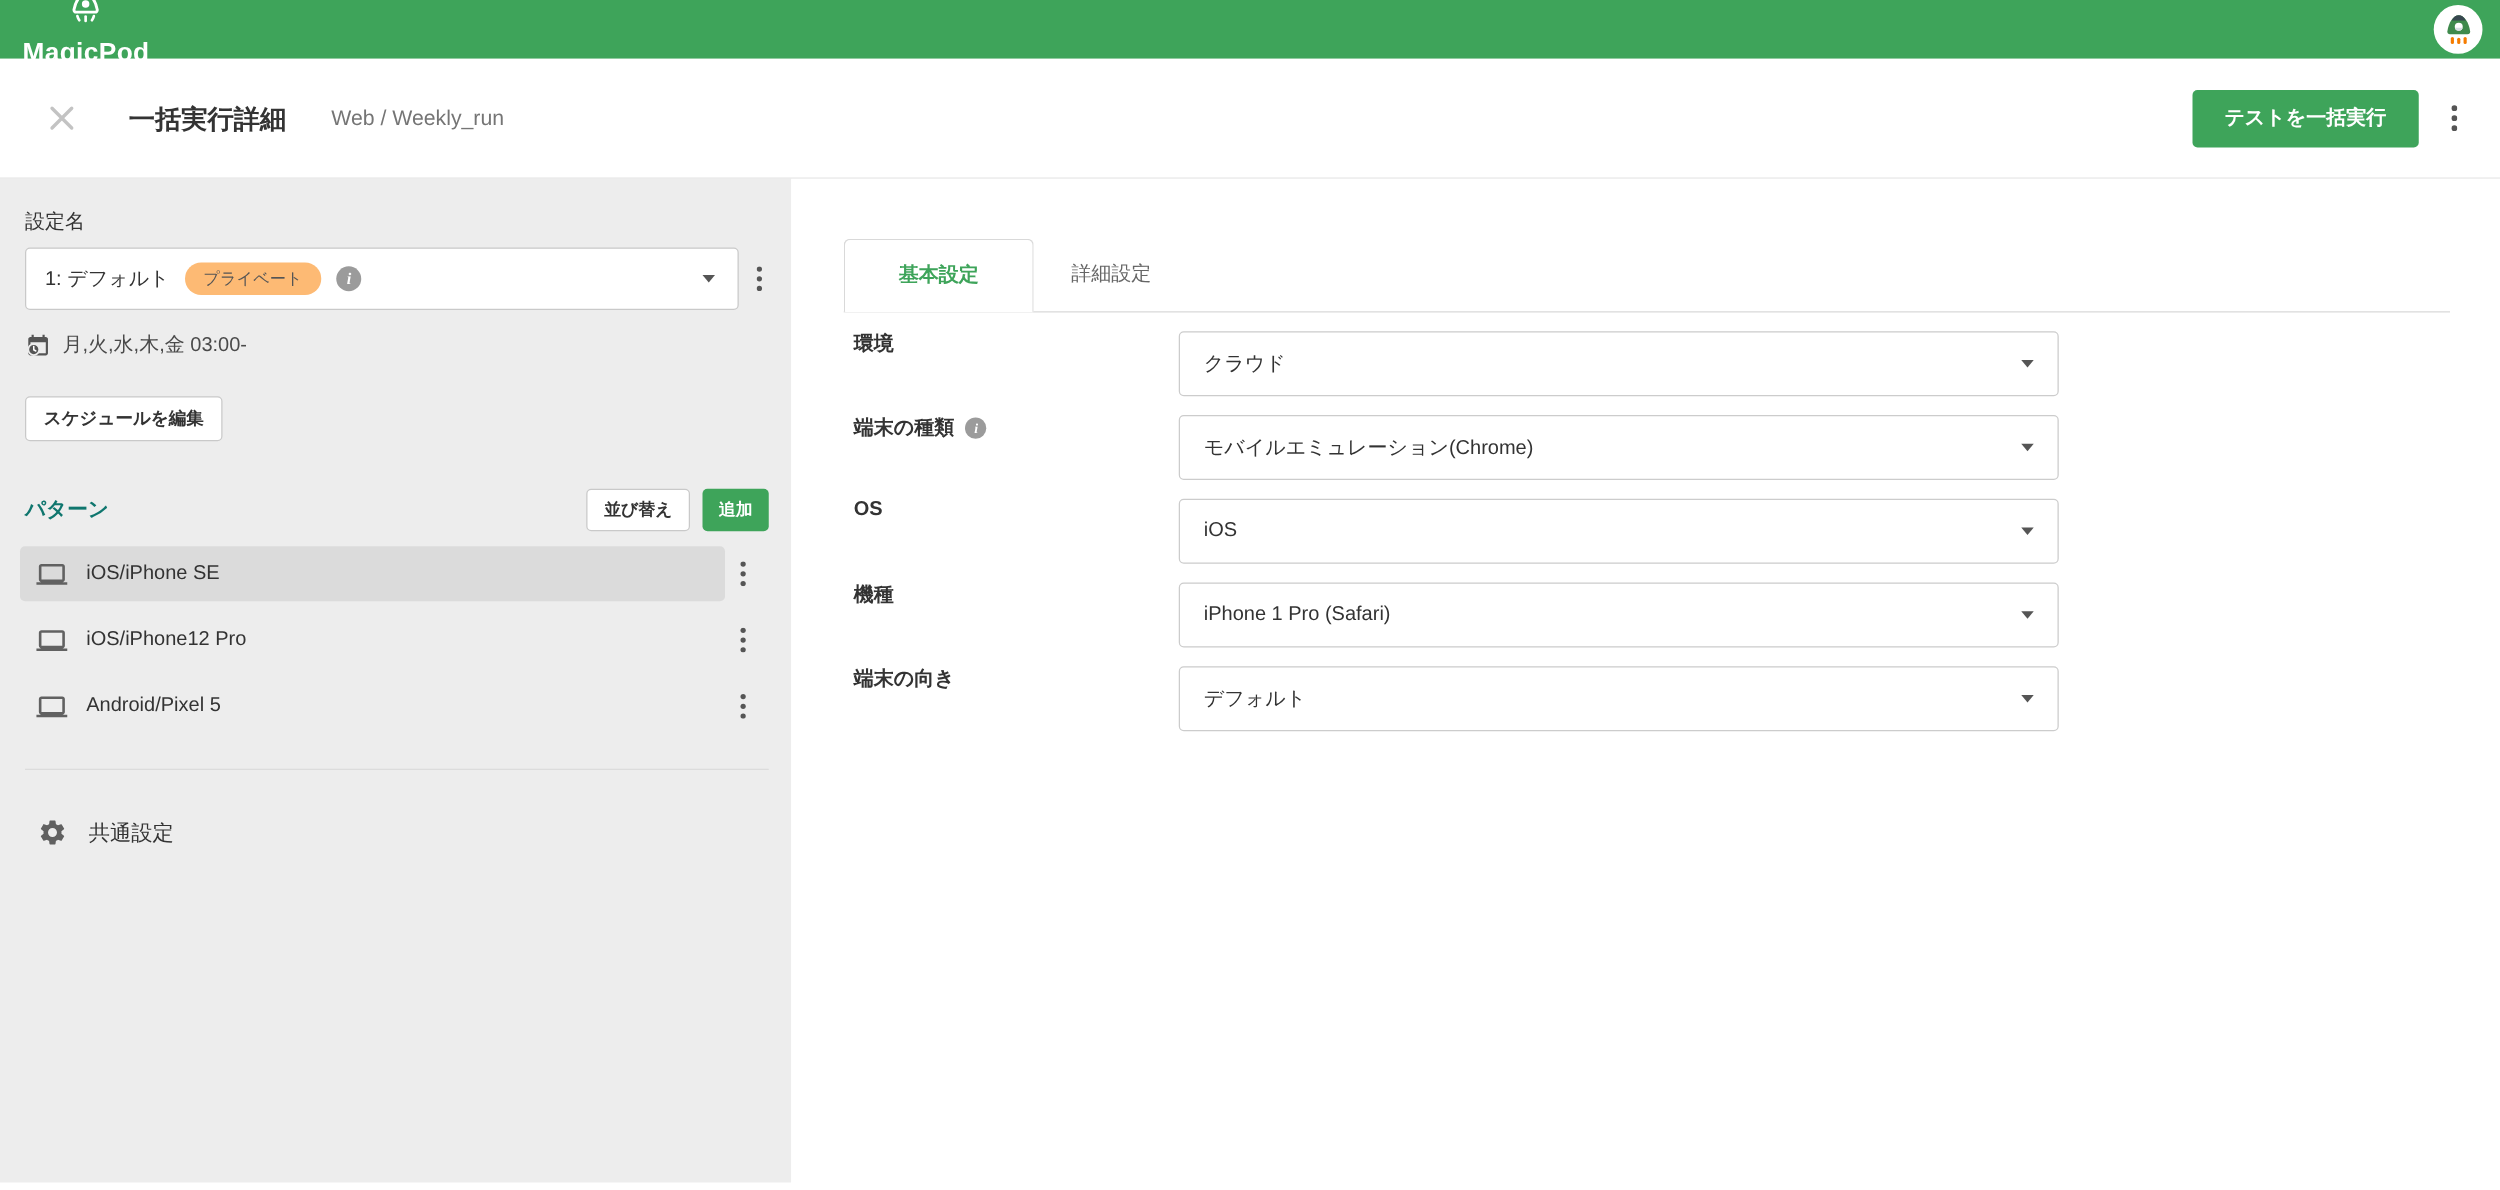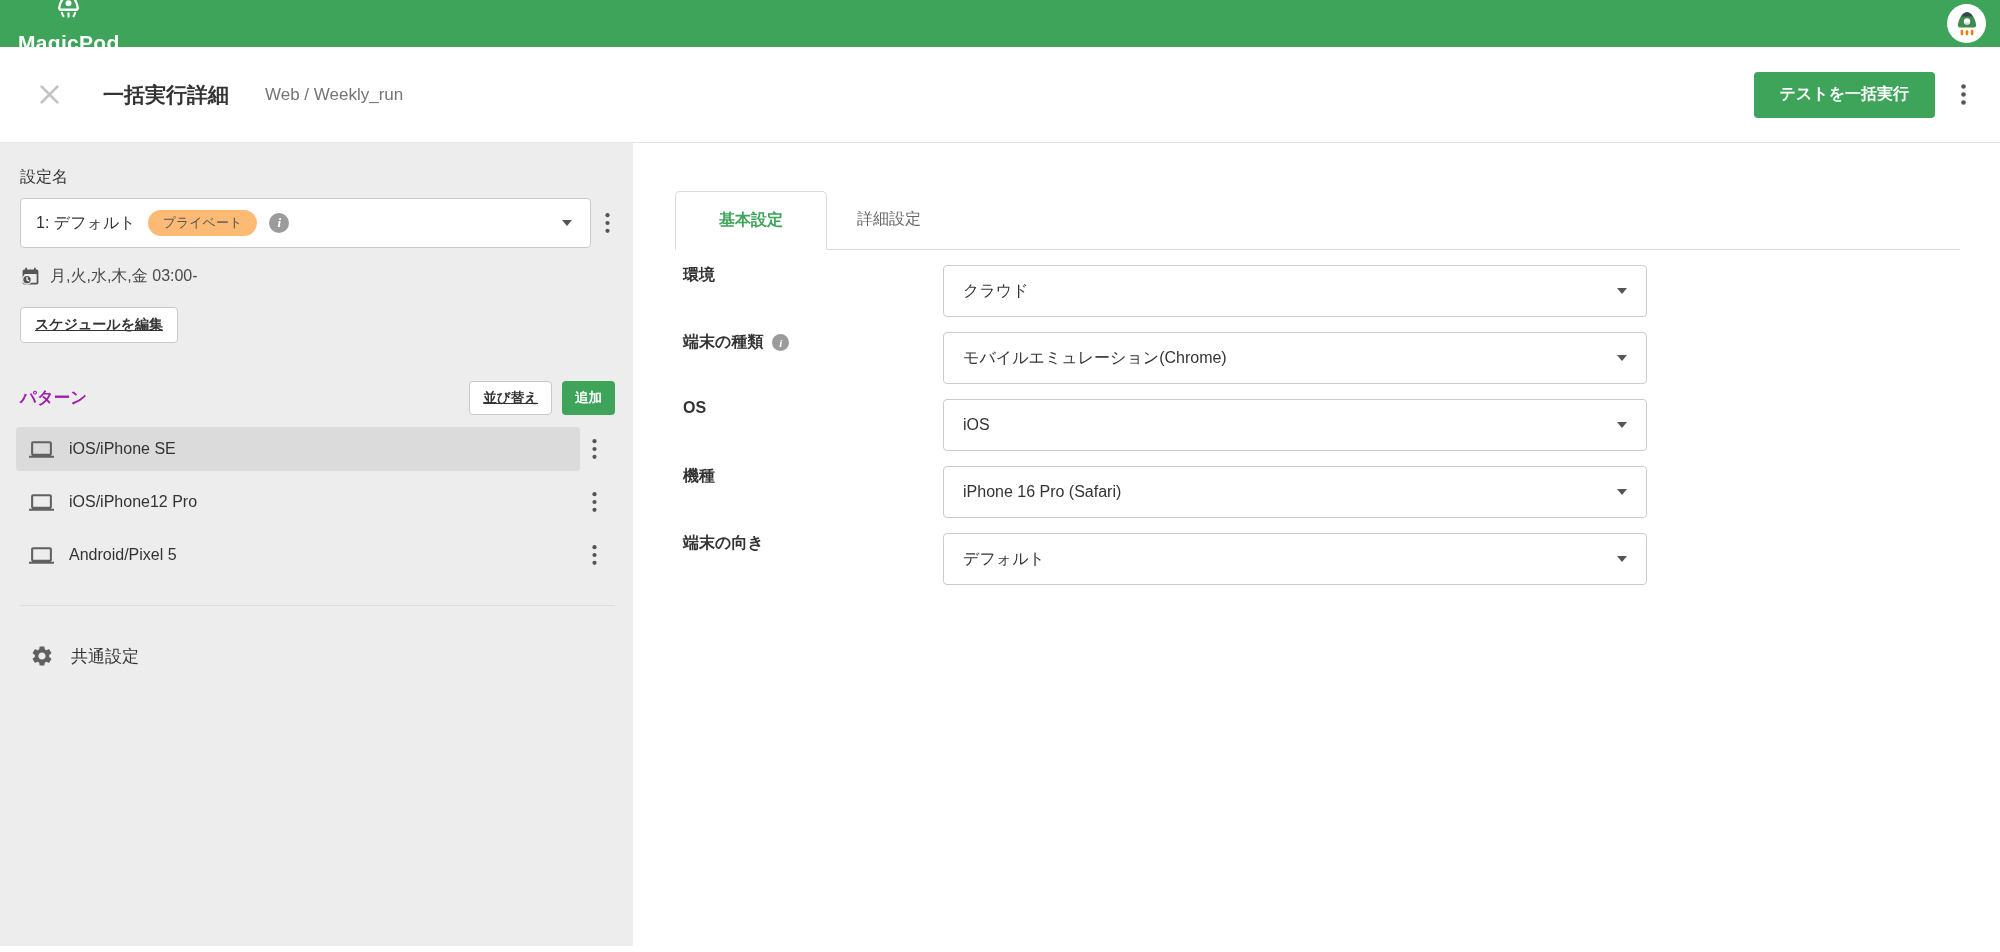--- a/index.html
+++ b/index.html
@@ -69,30 +69,30 @@
   .info-circle.sm { width:17px; height:17px; font-size:11px; }
   .caret {
     width:0; height:0; border-left:5.5px solid transparent; border-right:5.5px solid transparent;
     border-top:6.5px solid #555; flex:none;
   }
   .push-right { margin-left:auto; }
   .config-kebab { margin-left:6px; }
 
   .schedule-row {
     display:flex; align-items:flex-end; gap:9px;
-    margin:18px 0 6px 20px; font-size:16px; color:#4a4a4a;
+    margin:18px 0 16px 20px; font-size:16px; color:#4a4a4a;
   }
   .btn-outline {
     background:#fff; border:1px solid #c9c9c9; border-radius:4px; color:#333;
-    font-size:14px; font-weight:700; padding:8px 14px; cursor:pointer; font-family:inherit;text-decoration:underline;
+    font-size:14px; font-weight:700; padding:8px 14px; cursor:pointer; font-family:inherit;
   }
   .schedule-edit { margin:14px 0 0 20px; }
 
   .pattern-header { display:flex; align-items:center; margin:38px 18px 12px 20px; }
-  .pattern-title { flex:1; font-size:16.5px; font-weight:700; color:#a21caf; }
+  .pattern-title { flex:1; font-size:16.5px; font-weight:700; color:#0f766e; }
   .btn-outline.sm { font-size:13.5px; padding:7px 13px; margin-right:10px; }
   .btn-green.sm {
     background:#3ea45a; border:none; border-radius:4px; color:#fff;
     font-size:13.5px; font-weight:700; padding:8px 13px; cursor:pointer; font-family:inherit;text-align:right;
   }
 
   .pattern-row { display:flex; align-items:center; margin:0 0 9px 16px; }
   .pattern-item {
     width:564px; height:44px; border-radius:4px; display:flex; align-items:center;
     gap:15px; padding:12px 13px; font-size:16px; color:#333; cursor:pointer;
@@ -333,21 +333,21 @@
           <span>iOS</span>
           <span class="caret"></span>
         </div>
       </div>
 
       <div class="form-row">
         <div class="form-label">
           <span>機種</span>
         </div>
         <div class="form-select">
-          <span>iPhone 16 Pro (Safari)</span>
+          <span>iPhone 1 Pro (Safari)</span>
           <span class="caret"></span>
         </div>
       </div>
 
       <div class="form-row">
         <div class="form-label">
           <span>端末の向き</span>
         </div>
         <div class="form-select">
           <span>デフォルト</span>

